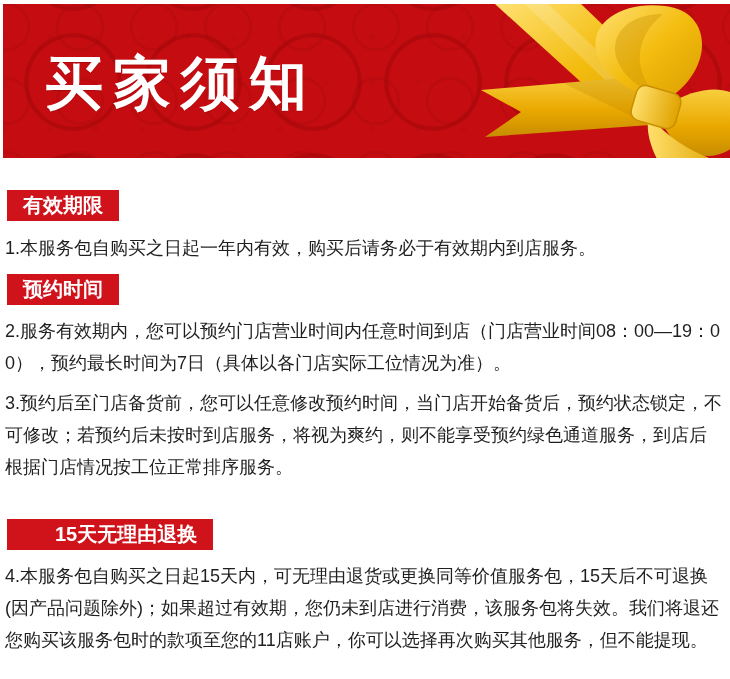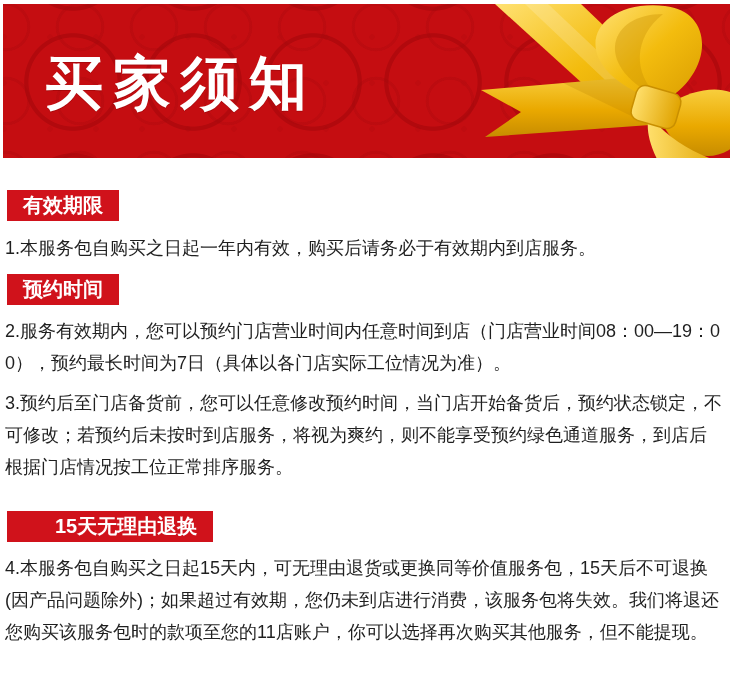--- a/index.html
+++ b/index.html
@@ -50,21 +50,21 @@
     color: #ffffff;
     font-size: 20px;
     font-weight: bold;
     line-height: 31px;
     padding: 0 16px;
     margin: 0 0 0 2px;
     white-space: nowrap;
   }
   .mt-first  { margin-top: 32px; }
   .mt-second { margin-top: 10px; }
-  .mt-third  { margin-top: 28px; padding-left: 48px; }
+  .mt-third  { margin-top: 36px; padding-left: 48px; }
 
   .para {
     font-size: 18px;
     line-height: 32px;
     margin: 0;
     color: var(--text, #1f1f1f);
     word-break: break-all;
   }
   .p1 { margin-top: 11px; }
   .p2 { margin-top: 10px; }

